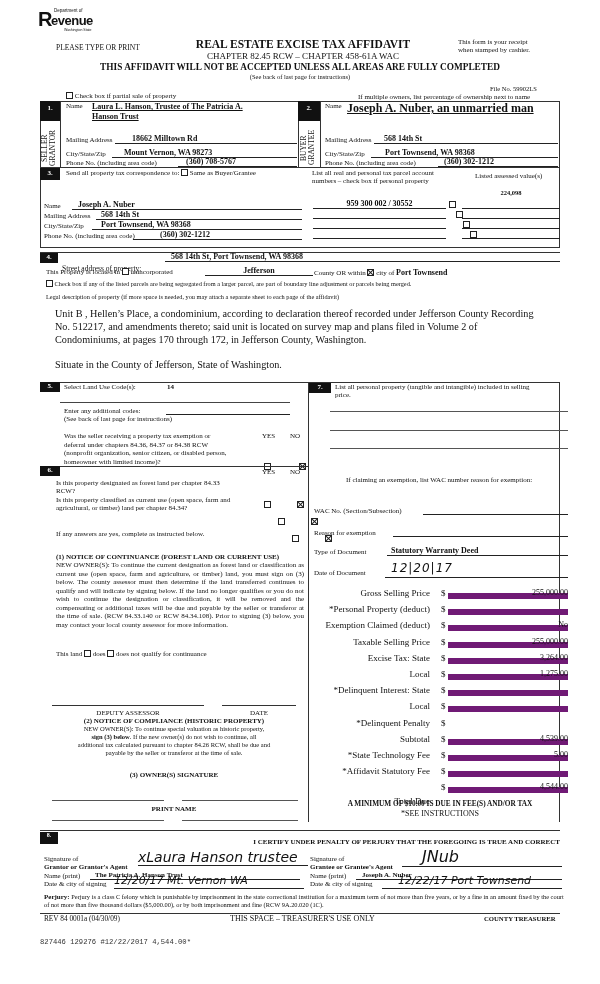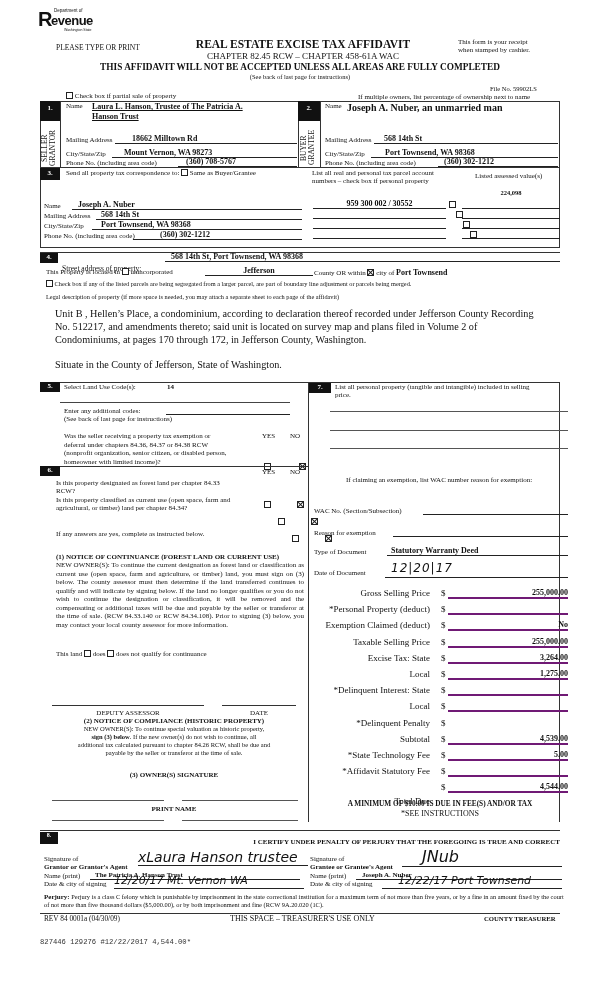--- a/index.html
+++ b/index.html
@@ -14,21 +14,21 @@
   .box.x::after { transform: rotate(-45deg); }
   .secnum { position: absolute; background: #111; color: #fff; font-weight: bold; font-size: 7px; text-align: center; }
   .frame { position: absolute; border: 1px solid #333; }
   .vline { position: absolute; width: 1px; background: #333; }
   .hline { position: absolute; height: 1px; background: #333; }
   .vert { position: absolute; writing-mode: vertical-rl; transform: rotate(180deg); font-size: 7.5px; text-align: center; line-height: 1.05; }
   .fill { font-weight: bold; font-size: 8px; }
   .hand { font-family: "DejaVu Sans", sans-serif; font-style: italic; font-size: 12px; }
   .fin-label { position: absolute; text-align: right; font-size: 9px; width: 150px; }
   .fin-dollar { position: absolute; font-size: 9px; }
-  .fin-line { position: absolute; height: 11px; border-bottom: 2px solid #701a75; font-weight: bold; font-size: 8px; text-align: right; }
+  .fin-line { position: absolute; height: 11px; border-bottom: 6px solid #701a75; font-weight: normal; font-size: 8px; text-align: right; }
   .mono { font-family: "Liberation Mono", monospace; }
 </style>
 </head>
 <body>
 
 
 
 
 <div class="abs" style="left:38px;top:6px;width:50px;height:26px;">
   <span class="abs b" style="left:0;top:3px;font-family:'Liberation Sans',sans-serif;font-size:20px;line-height:20px;">R</span>
@@ -76,21 +76,21 @@
 <div class="abs" style="left:66px;top:159px;">Phone No. (including area code)</div>
 <div class="abs fill ul" style="left:178px;top:157px;width:119px;padding-left:8px;">(360) 708-5767</div>
 
 
 <div class="secnum" style="left:298px;top:101px;width:22px;height:20px;padding-top:3px;">2.</div>
 <div class="vline" style="left:320px;top:101px;height:66px;"></div>
 <div class="vert" style="left:300px;top:128px;width:18px;height:40px;">
   <span>BUYER</span><br><span>GRANTEE</span>
 </div>
 <div class="abs" style="left:325px;top:102px;">Name</div>
-<div class="abs b" style="left:347px;top:102px;font-size:10px;">Joseph A. Nuber, an unmarried man</div>
+<div class="abs b" style="left:347px;top:102px;font-size:12px;text-decoration:underline;">Joseph A. Nuber, an unmarried man</div>
 <div class="abs" style="left:325px;top:136px;">Mailing Address</div>
 <div class="abs fill ul" style="left:374px;top:134px;width:184px;padding-left:10px;">568 14th St</div>
 <div class="abs" style="left:325px;top:150px;">City/State/Zip</div>
 <div class="abs fill ul" style="left:371px;top:148px;width:187px;padding-left:14px;">Port Townsend, WA 98368</div>
 <div class="abs" style="left:325px;top:159px;">Phone No. (including area code)</div>
 <div class="abs fill ul" style="left:438px;top:157px;width:120px;padding-left:6px;">(360) 302-1212</div>
 
 
 <div class="secnum" style="left:40px;top:168px;width:20px;height:12px;padding-top:1px;">3.</div>
 <div class="abs" style="left:66px;top:169px;white-space:nowrap;">

